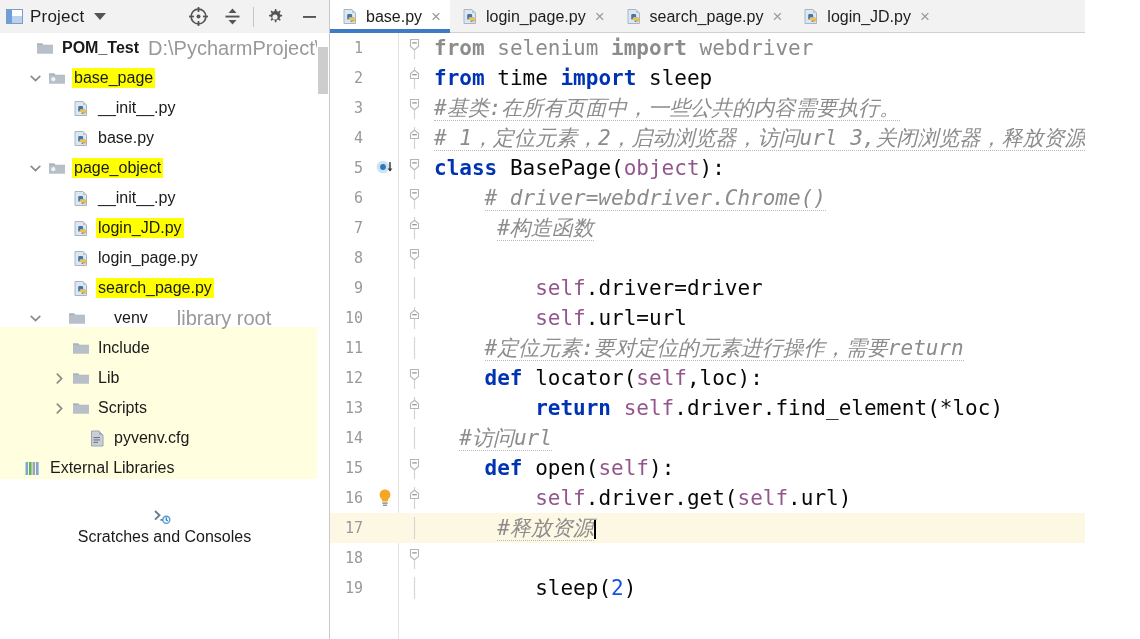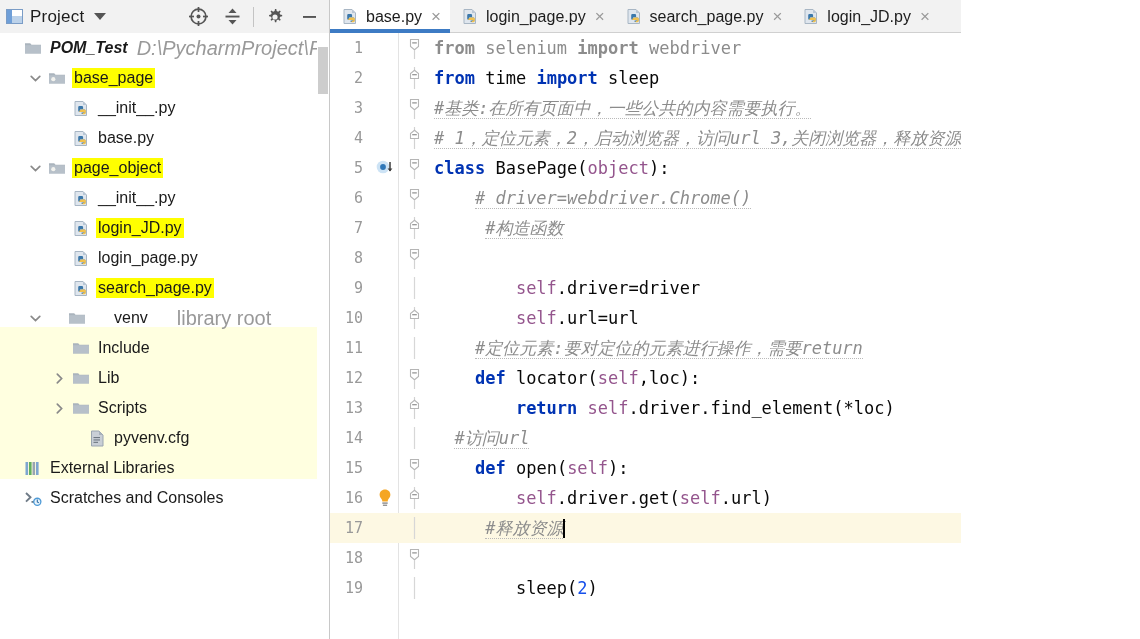--- a/index.html
+++ b/index.html
@@ -154,21 +154,21 @@
   .gutter2 {
     width: 26px; flex: 0 0 26px;
     display: flex; align-items: center; justify-content: center;
   }
   .gutter3 {
     width: 32px; flex: 0 0 32px;
     display: flex; align-items: center; justify-content: center;
     position: relative;
   }
   .ctext {
-    font-size: 17px;
+    font-size: 21px;
     white-space: pre;
     font-family: "DejaVu Sans Mono", monospace;
     color: #000000;
     padding-left: 4px;
   }
 
   
   #gutter-rule{
     position:absolute; left:68px; top:0; bottom:0; width:1px; background:#e3e3e3;
   }
@@ -234,21 +234,21 @@
           <svg width="19" height="19" viewBox="0 0 19 19">
             <rect x="3" y="9" width="13" height="1.9" fill="#555"></rect>
           </svg>
         </div>
       </div>
     </div>
 
     <div id="tree">
       <div id="venv-band" style="top:294px;height:152px;"></div>
       <div id="tree-rows">
-          <div class="tnode" style="padding-left: 0px; font-style: italic;">
+          <div class="tnode" style="padding-left: 12px;">
             <span class="twist"></span>
             <span class="ico">
               <svg width="18" height="16" viewBox="0 0 18 16">
     <path d="M1 3.2h5.2l1.3 1.6H17v8.6H1z" fill="#aab4bd"></path>
     <path d="M1 5.2h16v8.2H1z" fill="#b7c0c9"></path>
   </svg>
             </span>
             <span class="lbl bold">POM_Test</span>
             <span class="sub">D:\PycharmProject\PO</span>
           </div>
@@ -425,21 +425,21 @@
             <span class="ico">
               <svg width="18" height="17" viewBox="0 0 18 17">
     <rect x="1.5" y="2" width="2.6" height="13" fill="#7ea6d0"></rect>
     <rect x="5.0" y="2" width="2.6" height="13" fill="#62b05e"></rect>
     <rect x="8.5" y="2" width="2.6" height="13" fill="#9aa5b0"></rect>
     <rect x="12.0" y="2" width="2.6" height="13" fill="#7ea6d0"></rect>
   </svg>
             </span>
             <span class="lbl">External Libraries</span>
           </div>
-          <div class="tnode" style="padding-left: 0px;">
+          <div class="tnode" style="padding-left: 0px; flex-direction: column;">
             <span class="twist"></span>
             <span class="ico">
               <svg width="19" height="17" viewBox="0 0 19 17">
     <path d="M2 3l4.5 4.3L2 11.6" fill="none" stroke="#6f7b87" stroke-width="1.9"></path>
     <rect x="7.5" y="11" width="7" height="1.8" fill="#6f7b87"></rect>
     <circle cx="13.3" cy="11.8" r="4.2" fill="#4e9ad6"></circle>
     <circle cx="13.3" cy="11.8" r="2.9" fill="#e8f3fb"></circle>
     <path d="M13.3 9.6v2.3l1.6 1.0" stroke="#2f6ea5" stroke-width="1.1" fill="none"></path>
   </svg>
             </span>

